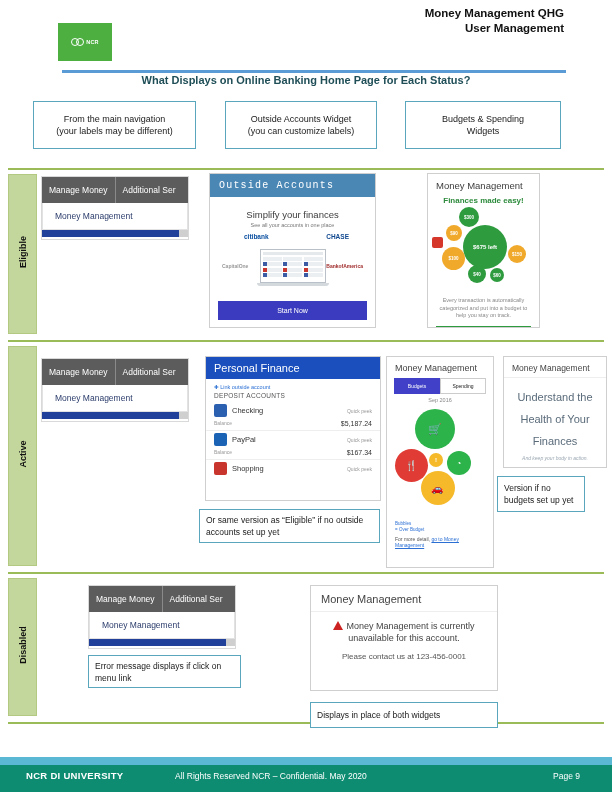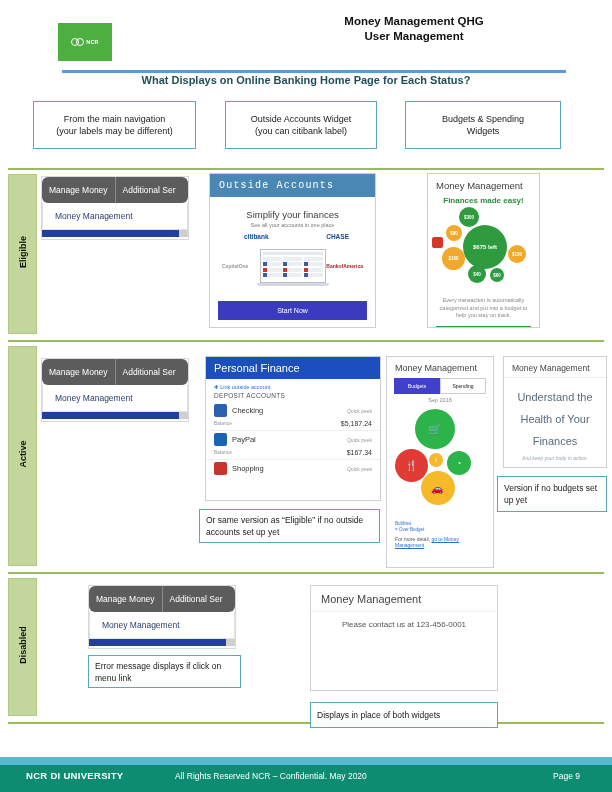--- a/index.html
+++ b/index.html
@@ -22,22 +22,22 @@
   .logo-circles{position:relative;width:13px;height:8px;}
   .logo-circles i{
     position:absolute;top:0;width:8px;height:8px;border-radius:50%;
     border:1.3px solid #ffffff;box-sizing:border-box;
   }
   .logo-circles i:nth-child(1){left:0;}
   .logo-circles i:nth-child(2){left:4.5px;}
   .logo-text{color:#fff;font-size:5.5px;font-weight:bold;letter-spacing:.2px;}
 
   .hdr-title{
-    position:absolute;right:48px;top:14px;width:300px;
-    text-align:center;font-size:11.5px;font-weight:bold;line-height:15px;
+    position:absolute;right:48px;top:6px;width:300px;
+    text-align:right;font-size:11.5px;font-weight:bold;line-height:15px;
     color:#111;
   }
 
   .hdr-rule{
     position:absolute;left:62px;top:70px;width:504px;height:3px;
     background:#5b9bd5;
   }
 
   .subtitle{
     position:absolute;left:0;top:74px;width:612px;text-align:center;
@@ -70,21 +70,21 @@
     font-size:9px;font-weight:bold;color:#111;
     position:absolute;left:50%;top:50%;
     margin-left:-40px;margin-top:-7px;width:80px;text-align:center;
   }
 
   
   .shot{position:absolute;background:#fff;box-sizing:border-box;overflow:hidden;}
 
   
   .navshot{border:1px solid #d9d9d9;}
-  .navbar{display:flex;height:26px;background:#5c5c5c;border-radius:6px;}
+  .navbar{display:flex;height:26px;background:#5c5c5c;}
   .navbar .item{
     color:#fff;font-size:8.5px;display:flex;align-items:center;
     padding:0 7px;border-right:1px solid #8a8a8a;white-space:nowrap;
   }
   .navbar .item:last-child{border-right:none;}
   .dropdown{
     background:#fff;border:1px solid #e2e2e2;border-top:none;
     height:26px;display:flex;align-items:center;
     font-size:8.5px;color:#2b3c6b;padding-left:12px;white-space:nowrap;
   }
@@ -209,21 +209,21 @@
 
   <div class="colbox" id="colbox-nav">
     <div>
       <div>From the main navigation</div>
       <div>(your labels may be different)</div>
     </div>
   </div>
   <div class="colbox" id="colbox-outside">
     <div>
       <div>Outside Accounts Widget</div>
-      <div>(you can citibank label)</div>
+      <div>(you can customize labels)</div>
     </div>
   </div>
   <div class="colbox" id="colbox-budgets">
     <div>
       <div>Budgets &amp; Spending</div>
       <div>Widgets</div>
     </div>
   </div>
 
   <div class="rowline" style="top:168px"></div>
@@ -381,38 +381,41 @@
   </div>
 
   <div class="shot" style="left:503px;top:356px;width:104px;height:112px;border:1px solid #cfcfcf">
     <div class="uh-title">Money Management</div>
     <div class="uh-h">Understand the Health of Your Finances</div>
     <div class="uh-s">And keep your body in action.</div>
     <div class="uh-p">Get started by auto-generating budgets based on your past spending.</div>
 
   </div>
 
-  <div class="callout" style="left:497px;top:476px;width:110px;height:36px">Version if no budgets set up yet</div>
+  <div class="callout" style="left:497px;top:476px;width:88px;height:36px">Version if no budgets set up yet</div>
   <div class="callout" style="left:199px;top:509px;width:181px;height:34px">Or same version as “Eligible” if no outside accounts set up yet</div>
 
   <div class="shot navshot" style="left:88px;top:585px;width:148px;height:64px">
     <div class="navbar">
       <div class="item">Manage Money</div>
       <div class="item">Additional Ser</div>
     </div>
     <div class="dropdown">Money Management</div>
     <div class="bluebar">
         <div class="bluebar-tail"></div>
       </div>
   </div>
 
   <div class="callout" style="left:88px;top:655px;width:153px;height:33px">Error message displays if click on menu link</div>
 
   <div class="shot" style="left:310px;top:585px;width:188px;height:106px;border:1px solid #cfcfcf">
     <div class="er-title">Money Management</div>
+    <div class="er-msg">
+      <span class="er-tri"></span><span>Money Management is currently unavailable for this account.</span>
+    </div>
     <div class="er-sub">Please contact us at 123-456-0001</div>
   </div>
 
   <div class="callout" style="left:310px;top:702px;width:188px;height:26px">Displays in place of both widgets</div>
 
   <div class="foot-top"></div>
   <div class="foot"></div>
   <div class="foot-l">NCR DI UNIVERSITY</div>
   <div class="foot-c">All Rights Reserved  NCR – Confidential.  May 2020</div>
   <div class="foot-r">Page 9</div>

